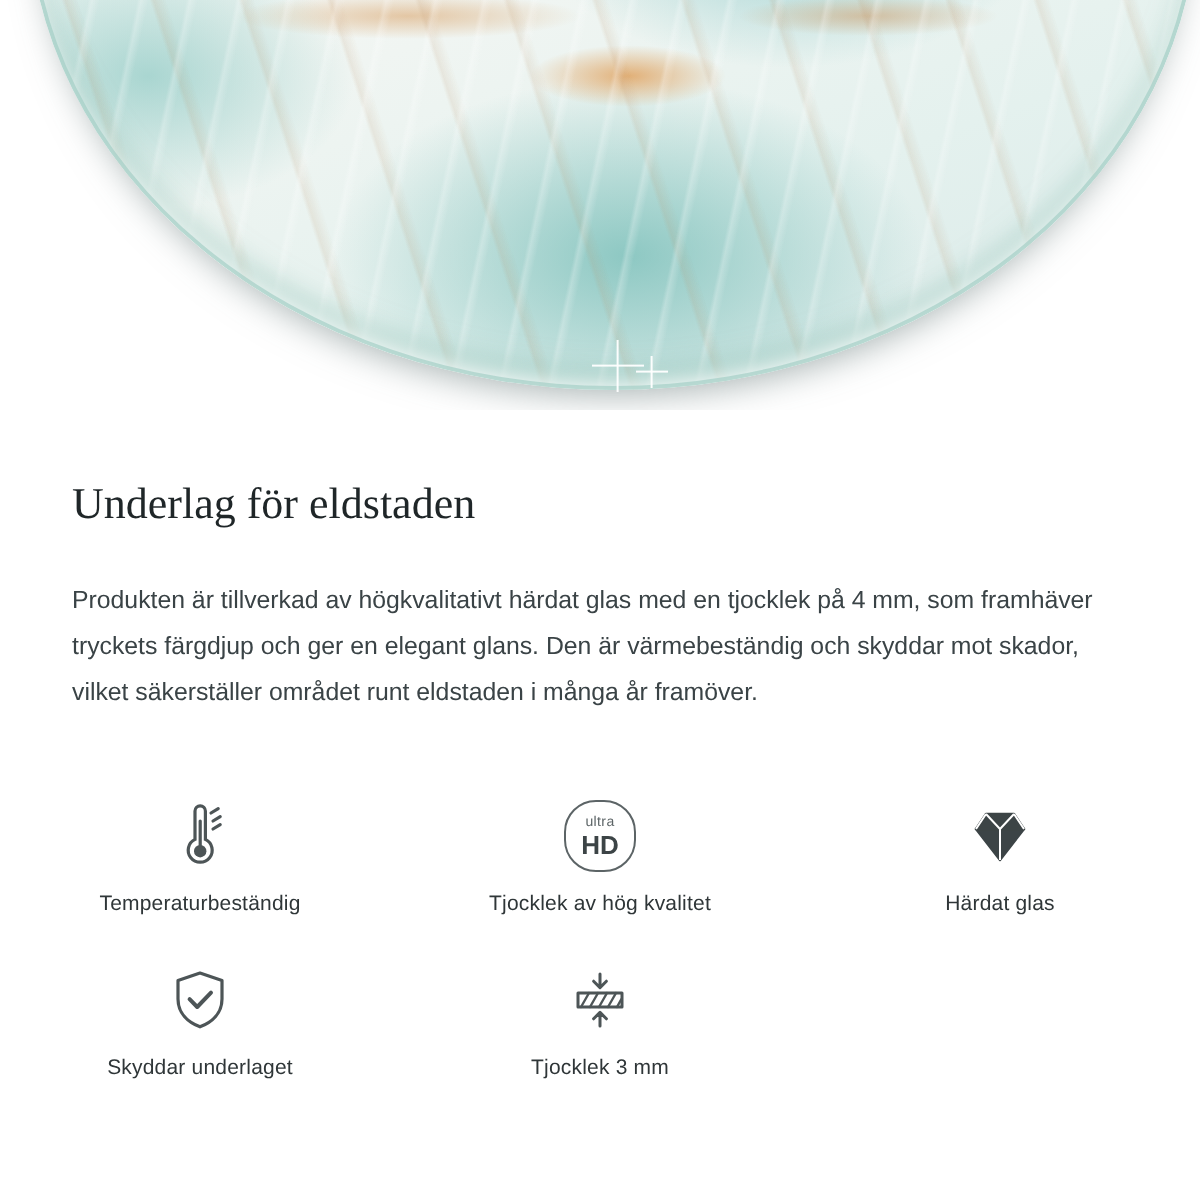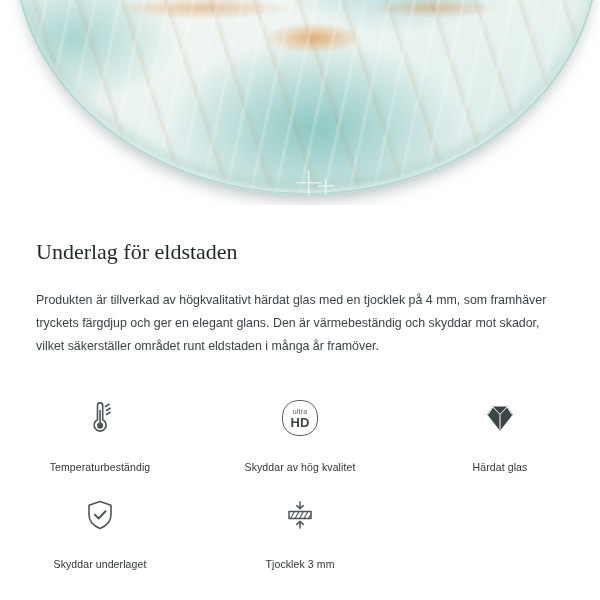--- a/index.html
+++ b/index.html
@@ -138,21 +138,21 @@
     align-items: center;
     justify-content: flex-start;
   }
   .feature-icon {
     height: 44px;
     display: flex;
     align-items: center;
     justify-content: center;
   }
   .feature-label {
-    margin-top: 21px;
+    margin-top: 6px;
     font-size: 10.5px;
     color: #2f3638;
     text-align: center;
     letter-spacing: .1px;
   }
   .hd-badge {
     width: 34px;
     height: 34px;
     border: 1.6px solid #5c6466;
     border-radius: 16px;
@@ -208,21 +208,21 @@
     <div class="feature-label">Temperaturbeständig</div>
   </div>
 
   <div class="feature">
     <div class="feature-icon">
       <div class="hd-badge">
         <span class="ultra">ultra</span>
         <span class="hd">HD</span>
       </div>
     </div>
-    <div class="feature-label">Skyddar av hög kvalitet</div>
+    <div class="feature-label">Tjocklek av hög kvalitet</div>
   </div>
 
   <div class="feature">
     <div class="feature-icon">
       <svg width="40" height="40" viewBox="0 0 40 40" fill="#3c4446" stroke="#3c4446" stroke-width="1.2" stroke-linejoin="round">
         <path d="M8 16.5h24L20 32z"></path>
         <path d="M8 16.5l5-7.5h14l5 7.5z"></path>
         <path d="M13 9l-5 7.5M27 9l5 7.5M13 9l7 7.5L27 9" stroke="#ffffff" stroke-width="1" fill="none"></path>
         <path d="M20 16.5L20 32" stroke="#ffffff" stroke-width="1" fill="none"></path>
         <path d="M8 16.5L20 32 32 16.5" stroke="#ffffff" stroke-width="0" fill="none"></path>

